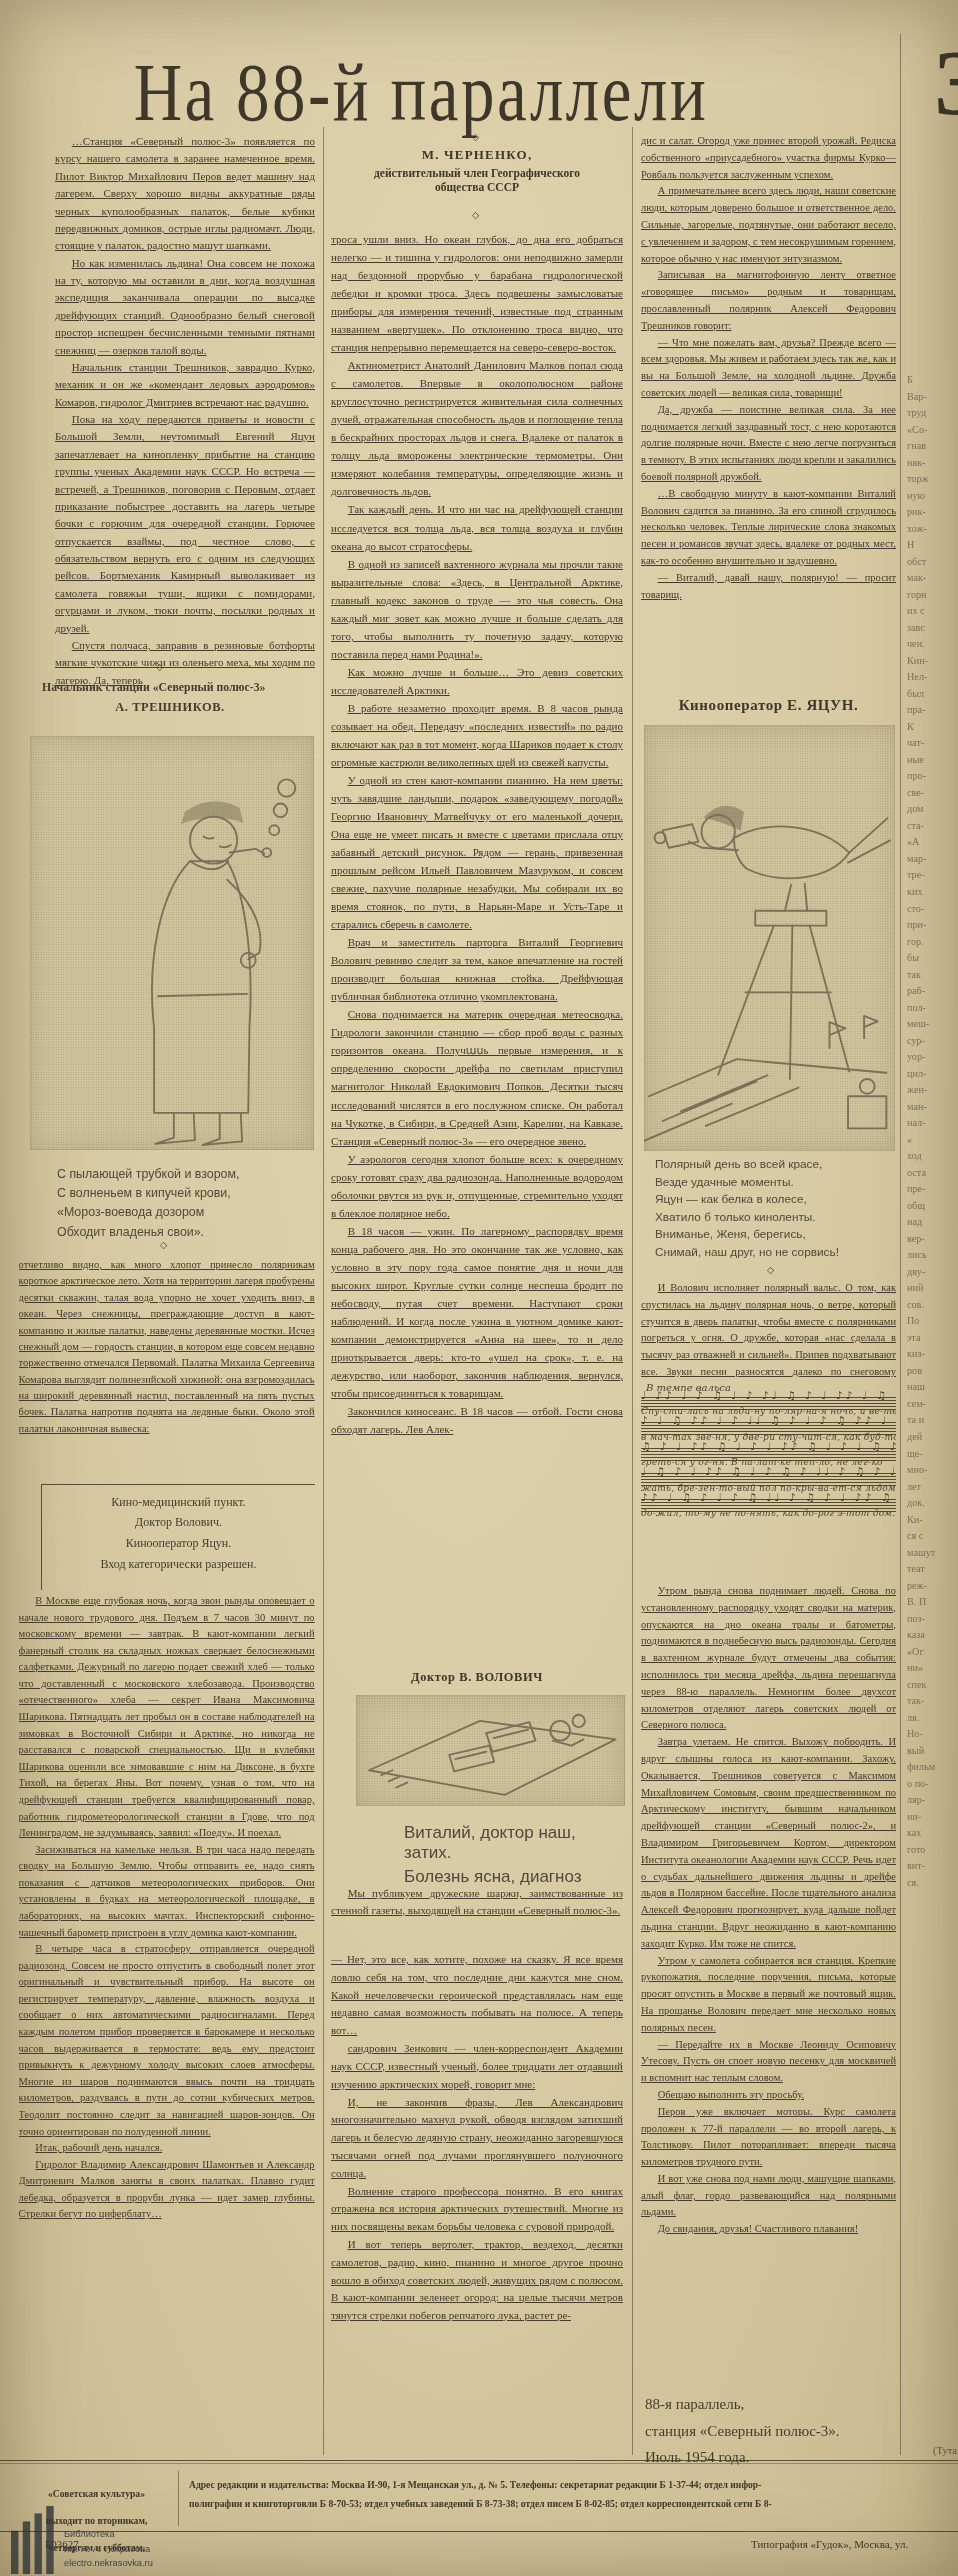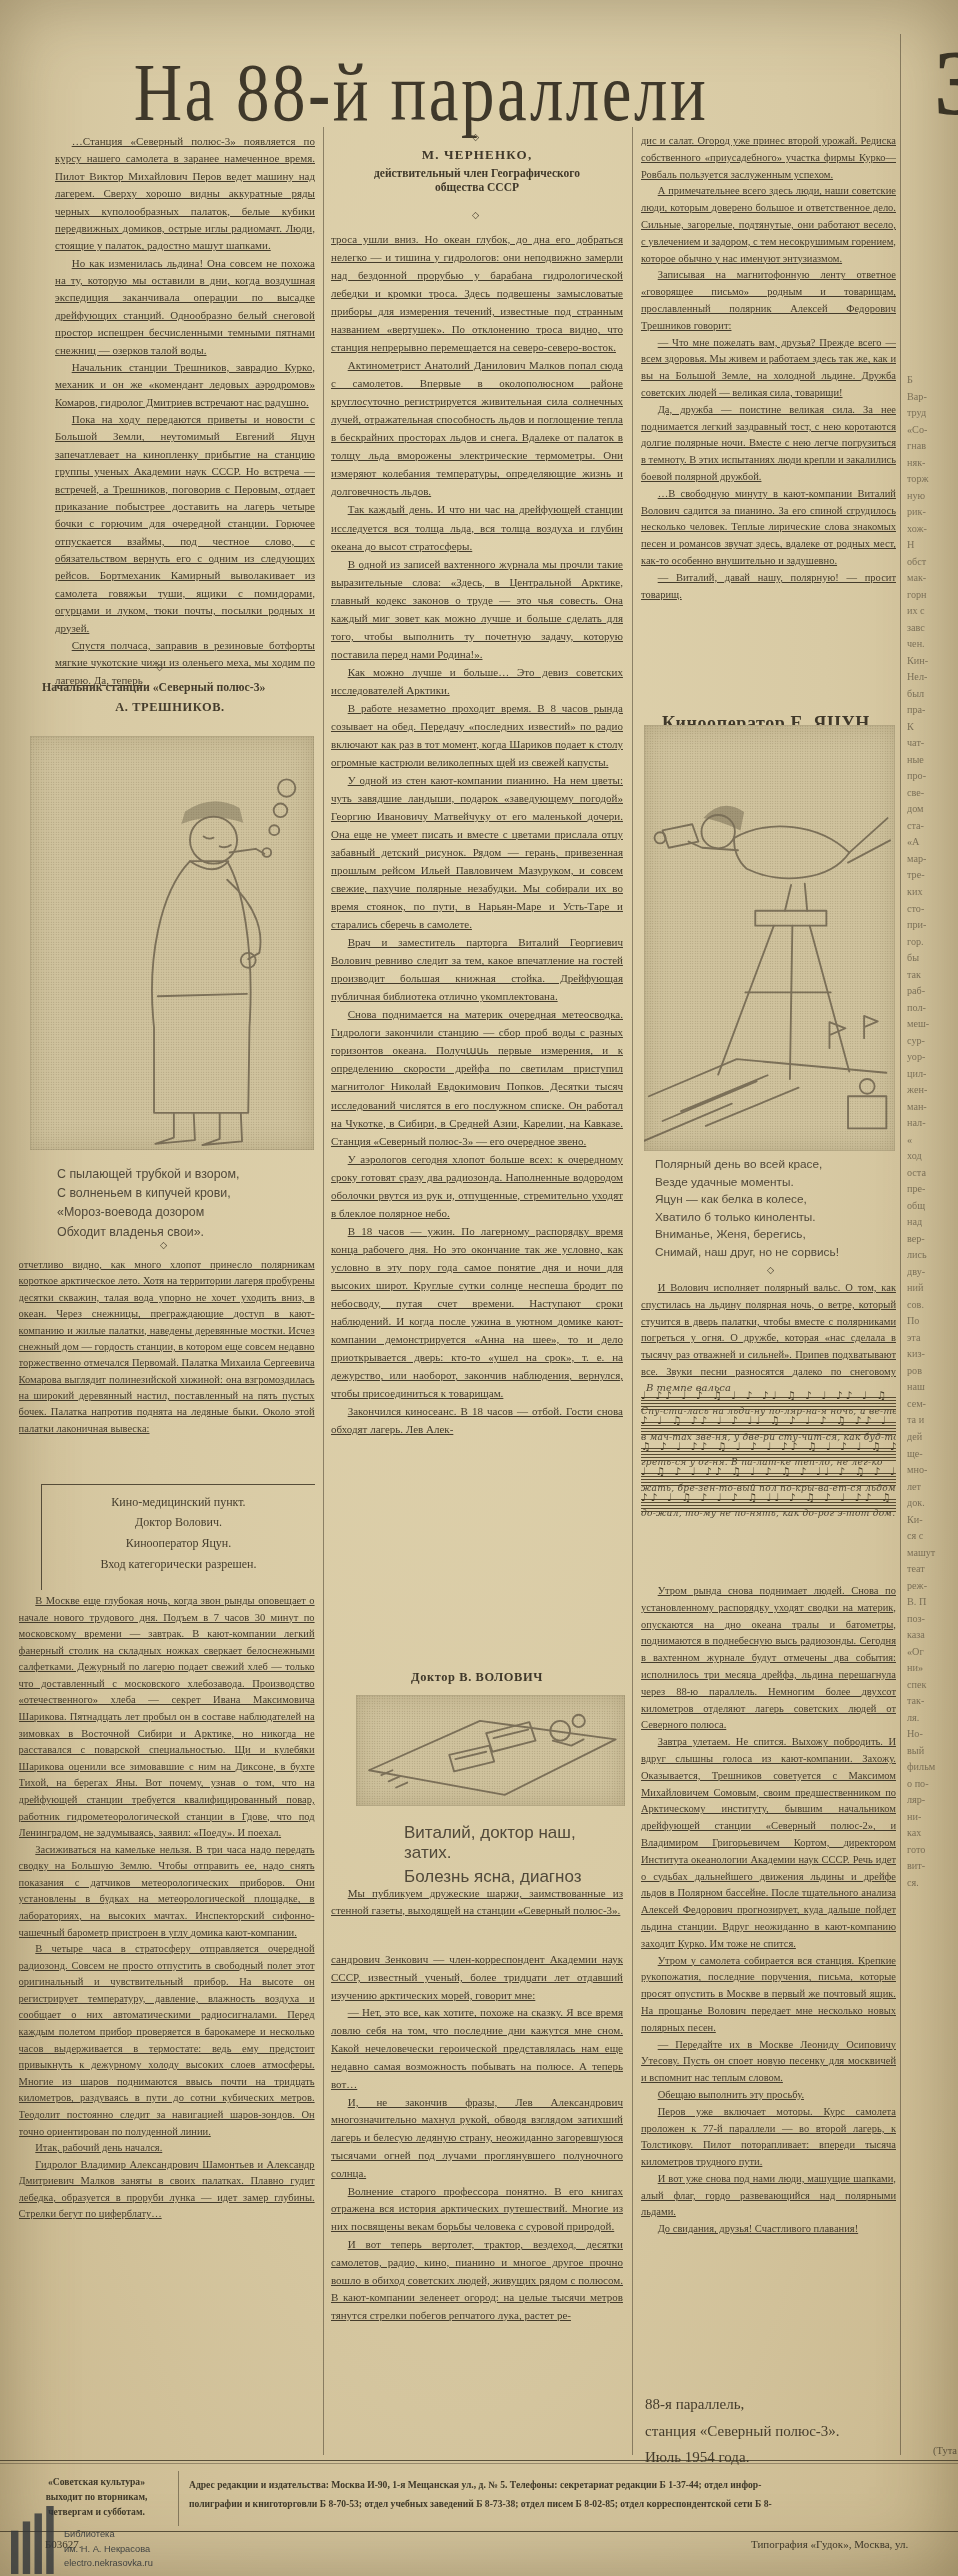--- a/index.html
+++ b/index.html
@@ -33,21 +33,21 @@
   .stave{height:13px;background:repeating-linear-gradient(to bottom,#564a30 0,#564a30 0.6px,transparent 0.6px,transparent 3.1px);background-size:100% 13px;background-repeat:no-repeat;overflow:visible;}
   .stave-notes{position:relative;top:-8px;font-family:"DejaVu Sans",sans-serif;font-size:10.5px;
     letter-spacing:3.1px;color:#453c28;white-space:nowrap;overflow:hidden;}
   .stave-lyric{margin-top:-3.7px;font:italic 9px "DejaVu Serif",serif;color:#4c4433;letter-spacing:0.3px;
     white-space:nowrap;overflow:hidden;}
   .strip{position:absolute;overflow:hidden;color:rgba(70,62,46,.62);}
   .strip p{margin:0;text-indent:0;line-height:1.62;}
   .sig-role{font-weight:bold;font-size:11.8px;text-align:left;padding-left:5px;}
   .sig-name{font-weight:bold;font-size:12.4px;text-align:center;margin-top:5px;letter-spacing:0.6px;}
   .footer-sched{position:absolute;text-align:center;font-size:9.6px;font-weight:bold;line-height:1.55;color:#3e3829;}
-  .footer-sched p{margin:0;text-indent:0;}
+  .footer-sched p{margin:12px;text-indent:0;}
   .footer-addr{position:absolute;font-size:9.6px;font-weight:bold;line-height:1.95;color:#3e3829;text-align:justify;overflow:hidden;}
   .footer-addr p{margin:0;text-indent:0;}
   .imprint{position:absolute;font-size:11px;color:#3e3829;white-space:nowrap;overflow:hidden;}
   .wm{position:absolute;font-family:"Liberation Sans",sans-serif;color:#2f3438;opacity:.88;}
   .wm p{margin:0;line-height:1.58;font-size:9.3px;text-indent:0;}
   .bigletter{position:absolute;font-size:93px;font-weight:bold;color:#3a3425;line-height:1;}
   .dateline{position:absolute;font-size:15px;line-height:1.78;color:#443c2c;}
   .dateline p{margin:0;text-indent:0;}
 </style>
 </head>
@@ -177,38 +177,38 @@
       <p>Болезнь ясна, диагноз точен:</p>
       <p>Он за отсутствием больных</p>
       <p>Приемом грузов озабочен.</p>
     </div>
 
   <div class="tx" style="left:331px;top:1885px;width:292px;height:59px;font-size:11px;line-height:1.5;">
     <p>Мы публикуем дружеские шаржи, заимствованные из стенной газеты, выходящей на станции «Северный полюс-3».</p>
   </div>
 
   <div class="tx cont" style="left:331px;top:1951px;width:292px;height:499px;font-size:11px;line-height:1.62;">
+      <p>— Нет, это все, как хотите, похоже на сказку. Я все время ловлю себя на том, что последние дни кажутся мне сном. Какой нечеловечески героической представлялась нам еще недавно самая возможность побывать на полюсе. А теперь вот…</p>
       <p>сандрович Зенкович — член-корреспондент Академии наук СССР, известный ученый, более тридцати лет отдавший изучению арктических морей, говорит мне:</p>
-      <p>— Нет, это все, как хотите, похоже на сказку. Я все время ловлю себя на том, что последние дни кажутся мне сном. Какой нечеловечески героической представлялась нам еще недавно самая возможность побывать на полюсе. А теперь вот…</p>
       <p>И, не закончив фразы, Лев Александрович многозначительно махнул рукой, обводя взглядом затихший лагерь и белесую ледяную страну, неожиданно загоревшуюся тысячами огней под лучами проглянувшего полуночного солнца.</p>
       <p>Волнение старого профессора понятно. В его книгах отражена вся история арктических путешествий. Многие из них посвящены векам борьбы человека с суровой природой.</p>
       <p>И вот теперь вертолет, трактор, вездеход, десятки самолетов, радио, кино, пианино и многое другое прочно вошло в обиход советских людей, живущих рядом с полюсом. В кают-компании зеленеет огород: на целые тысячи метров тянутся стрелки побегов репчатого лука, растет ре-</p>
     </div>
 
   <div class="tx cont" style="left:641px;top:133px;width:255px;height:561px;font-size:10.5px;line-height:1.6;">
       <p>дис и салат. Огород уже принес второй урожай. Редиска собственного «приусадебного» участка фирмы Курко—Ровбаль пользуется заслуженным успехом.</p>
       <p>А примечательнее всего здесь люди, наши советские люди, которым доверено большое и ответственное дело. Сильные, загорелые, подтянутые, они работают весело, с увлечением и задором, с тем несокрушимым горением, которое обычно у нас именуют энтузиазмом.</p>
       <p>Записывая на магнитофонную ленту ответное «говорящее письмо» родным и товарищам, прославленный полярник Алексей Федорович Трешников говорит:</p>
       <p>— Что мне пожелать вам, друзья? Прежде всего — всем здоровья. Мы живем и работаем здесь так же, как и вы на Большой Земле, на холодной льдине. Дружба советских людей — великая сила, товарищи!</p>
       <p>Да, дружба — поистине великая сила. За нее поднимается легкий заздравный тост, с нею коротаются долгие полярные ночи. Вместе с нею легче погрузиться в темноту. В этих испытаниях люди крепли и закалились боевой полярной дружбой.</p>
       <p>…В свободную минуту в кают-компании Виталий Волович садится за пианино. За его спиной сгрудилось несколько человек. Теплые лирические слова знакомых песен и романсов звучат здесь, вдалеке от родных мест, как-то особенно внушительно и задушевно.</p>
       <p>— Виталий, давай нашу, полярную! — просит товарищ.</p>
     </div>
 
-  <div class="hdr" style="left:641px;top:713px;width:255px;font-size:18px;">Кинооператор Е. ЯЦУН.</div>
+  <div class="hdr" style="left:641px;top:697px;width:255px;font-size:15px;">Кинооператор Е. ЯЦУН.</div>
 
   <div class="fig" style="left:644px;top:725px;width:251px;height:426px;">
     <svg width="251" height="426" viewBox="0 0 406 688">
       <g class="sketch">
         <path d="M96,150 q30,-34 66,-10 l-6,30 q-34,-16 -60,-20 z" fill="rgba(80,70,50,.5)" stroke="none"></path>
         <circle cx="120" cy="172" r="27"></circle>
         <path d="M146,182 C200,152 282,158 332,206 C300,252 220,258 166,232 C152,220 144,200 146,182 Z"></path>
         <path d="M152,202 L94,198 L72,188"></path>
         <path d="M30,170 l48,-10 l10,28 l-48,10 z"></path>
         <circle cx="26" cy="182" r="9"></circle>

